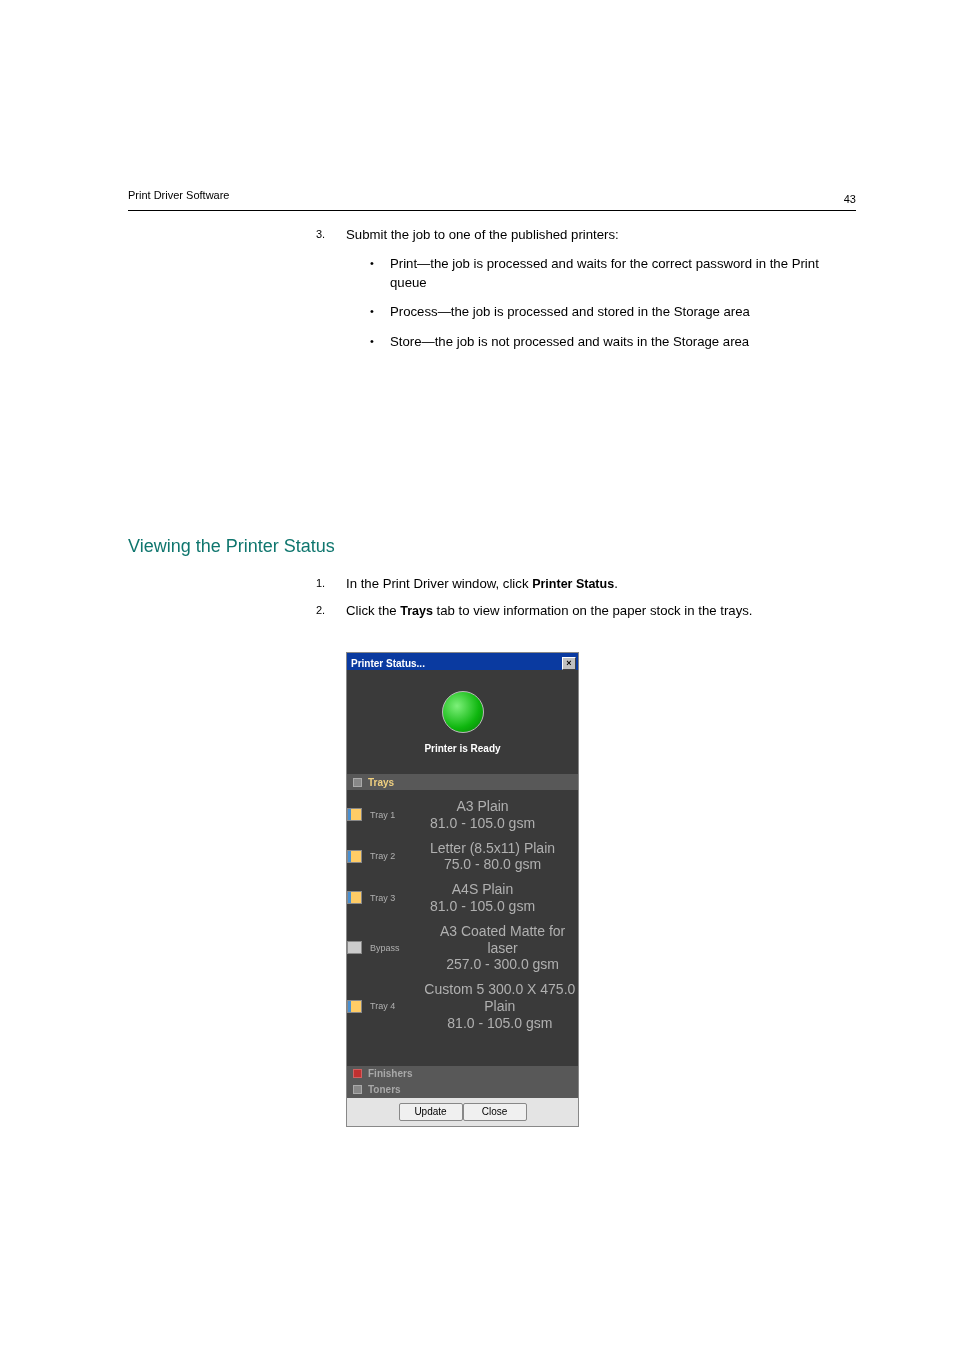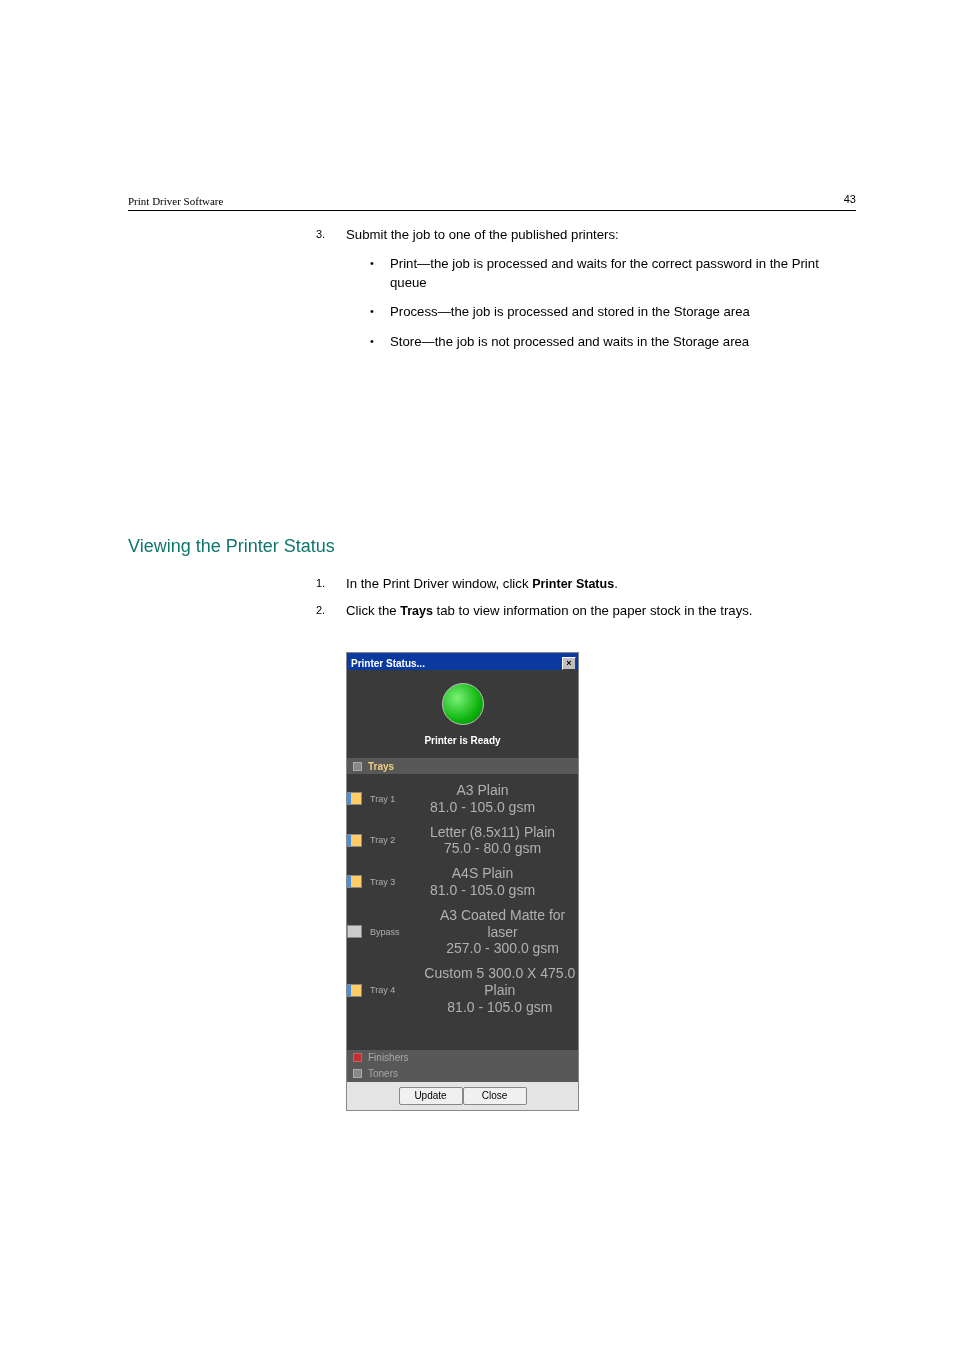--- a/index.html
+++ b/index.html
@@ -13,25 +13,24 @@
   }
   .header-line {
     position: absolute;
     top: 210px;
     left: 128px;
     right: 98px;
     border-top: 1px solid #000;
   }
   .header-text-left {
     position: absolute;
-    top: 195px;
+    top: 189px;
     left: 128px;
     font-size: 11px;
     color: #000;
-    font-family: Liberation Serif, serif;
   }
   .header-text-right {
     position: absolute;
     top: 193px;
     right: 98px;
     font-size: 11px;
     color: #000;
   }
   .content {
     position: absolute;
@@ -116,21 +115,21 @@
     border-right-color: #404040;
     border-bottom-color: #404040;
     color: #000;
     font-size: 9px;
     font-weight: bold;
     text-align: center;
     line-height: 11px;
   }
   .status-area {
     background: #3a3a3a;
-    height: 88px;
+    height: 104px;
     display: flex;
     flex-direction: column;
     align-items: center;
     justify-content: center;
     gap: 10px;
   }
   .status-light {
     width: 42px;
     height: 42px;
     border-radius: 50%;
@@ -148,21 +147,21 @@
     color: #f0d080;
     font-weight: bold;
     font-size: 10px;
     display: flex;
     align-items: center;
     padding-left: 6px;
     gap: 6px;
   }
   .section-hdr.inactive {
     color: #a8a8a8;
-    font-weight: normal;
+    font-weight: bold;
   }
   .hdr-square {
     width: 9px;
     height: 9px;
     background: #888;
     border: 1px solid #aaa;
   }
   .hdr-square.red {
     background: #c03030;
     border-color: #d06060;

